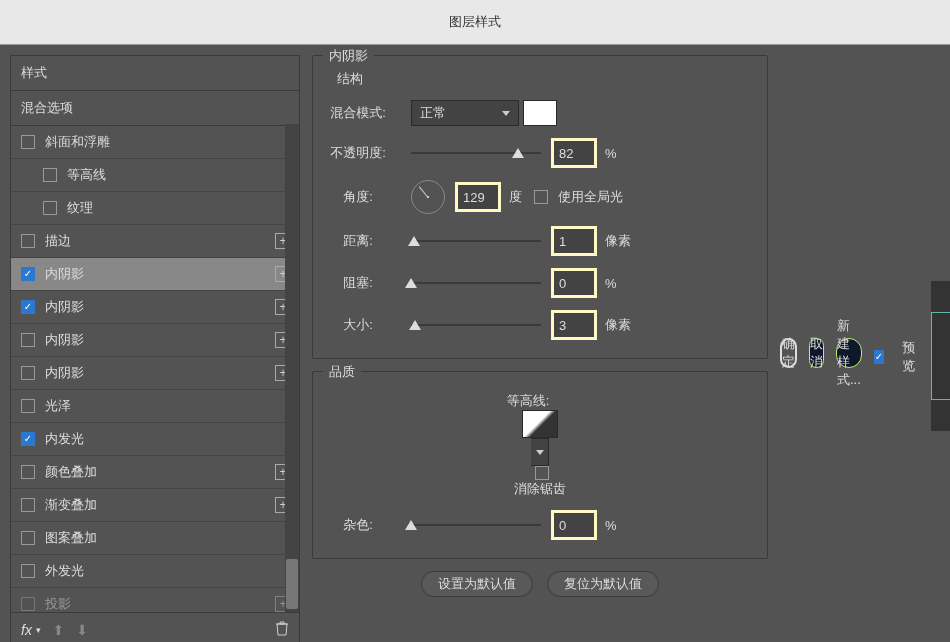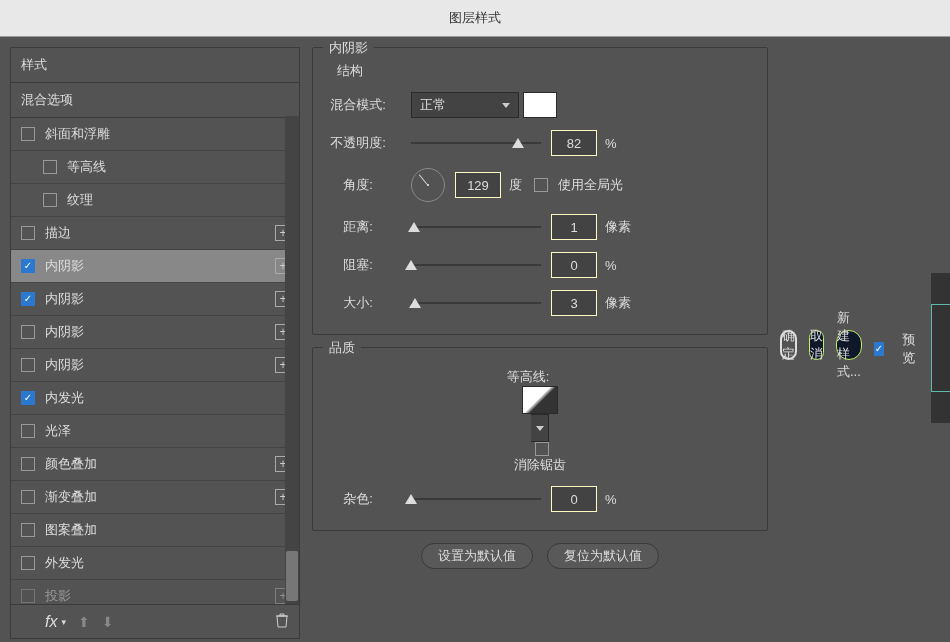--- a/index.html
+++ b/index.html
@@ -1,48 +1,48 @@
 <!DOCTYPE html>
 <html><head>
 <meta charset="utf-8">
 <style>
 *{margin:0;padding:0;box-sizing:border-box;font-family:"Microsoft YaHei",Arial,sans-serif;font-size:13px;color:#ddd;}
 body{background:#535353;width:950px;height:642px;overflow:hidden;}
-.title-bar{height:37px;background:#e8e8e8;display:flex;align-items:center;justify-content:center;border-bottom:1px solid #999;}
+.title-bar{height:45px;background:#e8e8e8;display:flex;align-items:center;justify-content:center;border-bottom:1px solid #999;}
 .title-bar span{color:#333;}
 .content{display:flex;height:612px;padding:10px;gap:8px;}
 .sidebar{width:290px;display:flex;flex-direction:column;background:#535353;}
 .list{flex:1;border:1px solid #3a3a3a;overflow-y:auto;}
 .list-header{padding:8px 10px;border-bottom:1px solid #3a3a3a;background:#535353;}
 .item{display:flex;align-items:center;padding:7px 10px;border-bottom:1px solid #444;position:relative;cursor:pointer;}
 .item.selected{background:#888;}
 .item.indent{padding-left:32px;}
 .cb{width:14px;height:14px;border:1px solid #999;margin-right:10px;display:inline-flex;align-items:center;justify-content:center;background:#535353;}
 .cb.checked{background:#2a78d0;border-color:#2a78d0;}
 .cb.checked::after{content:"✓";color:#fff;font-size:10px;line-height:1;}
 .plus{position:absolute;right:8px;width:16px;height:16px;border:1px solid #aaa;display:flex;align-items:center;justify-content:center;font-size:12px;color:#ccc;}
 .scrollbar{position:absolute;right:0;top:0;bottom:0;width:14px;background:#444;}
 .scroll-thumb{width:12px;margin:1px;background:#777;border-radius:2px;height:50px;position:absolute;bottom:2px;}
 .footer{height:34px;border:1px solid #3a3a3a;border-top:none;display:flex;align-items:center;padding:0 10px;gap:12px;}
-.fx{font-style:italic;font-size:16px;margin-left:24px;}
+.fx{font-style:italic;font-size:14px;}
 .arrow{color:#888;font-size:14px;cursor:pointer;}
 .trash{margin-left:auto;cursor:pointer;}
 .main{flex:1;padding:0 4px;}
 .group{border:1px solid #3a3a3a;border-radius:2px;padding:14px 16px 18px;margin-bottom:12px;position:relative;}
 .group-title{position:absolute;top:-9px;left:10px;background:#535353;padding:0 6px;}
 .sub-title{margin:0 0 12px 8px;}
 .row{display:flex;align-items:center;margin-bottom:12px;}
 .label{width:82px;text-align:center;padding-right:24px;}
 .dropdown{background:#434343;border:1px solid #2a2a2a;height:26px;width:108px;display:flex;align-items:center;padding:0 8px;cursor:pointer;position:relative;}
 .dropdown::after{content:"";position:absolute;right:8px;border-left:4px solid transparent;border-right:4px solid transparent;border-top:5px solid #ccc;}
 .swatch{width:34px;height:26px;background:#fff;border:1px solid #2a2a2a;margin-left:4px;cursor:pointer;}
 .slider{width:130px;height:18px;position:relative;display:flex;align-items:center;}
 .slider-track{height:2px;background:#3a3a3a;width:100%;position:relative;}
 .slider-thumb{position:absolute;width:0;height:0;border-left:6px solid transparent;border-right:6px solid transparent;border-bottom:10px solid #ddd;top:-4px;transform:translateX(-50%);}
-.input{width:46px;height:22px;background:#434343;border:1px solid #fef9c3;text-align:center;padding:12px 5px;}
+.input{width:46px;height:22px;background:#434343;border:3px solid #fef9c3;text-align:left;padding:12px 5px;}
 .unit{margin-left:8px;}
 .angle-dial{width:34px;height:34px;border:1px solid #888;border-radius:50%;position:relative;margin-right:10px;}
 .angle-hand{position:absolute;width:14px;height:1px;background:#ccc;top:50%;left:50%;transform-origin:left center;transform:rotate(-129deg);}
 .angle-dot{position:absolute;width:2px;height:2px;background:#ccc;top:50%;left:50%;margin:-1px;}
 .contour{width:36px;height:28px;background:linear-gradient(135deg,#fff 0%,#fff 45%,#333 55%,#333 100%);border:1px solid #2a2a2a;cursor:pointer;}
 .contour-arrow{width:18px;height:28px;background:#434343;border:1px solid #2a2a2a;border-left:none;display:flex;align-items:center;justify-content:center;}
 .contour-arrow::after{content:"";border-left:4px solid transparent;border-right:4px solid transparent;border-top:5px solid #ccc;}
 .btns{display:flex;gap:14px;justify-content:center;margin-top:4px;}
 .btn{background:#595959;border:1px solid #3a3a3a;border-radius:14px;height:26px;padding:0 16px;display:flex;align-items:center;cursor:pointer;}
 .right-panel{width:160px;display:flex;align-items:center;gap:12px;padding-top:4px;}
@@ -97,26 +97,26 @@
             <span class="cb"></span>
             <span>内阴影</span>
             <span class="plus">+</span>
           </div>
           <div class="item">
             <span class="cb"></span>
             <span>内阴影</span>
             <span class="plus">+</span>
           </div>
           <div class="item">
+            <span class="cb"></span>
+            <span>光泽</span>
+          </div>
+          <div class="item">
             <span class="cb checked"></span>
             <span>内发光</span>
-          </div>
-          <div class="item">
-            <span class="cb"></span>
-            <span>光泽</span>
           </div>
           <div class="item">
             <span class="cb"></span>
             <span>颜色叠加</span>
             <span class="plus">+</span>
           </div>
           <div class="item">
             <span class="cb"></span>
             <span>渐变叠加</span>
             <span class="plus">+</span>

